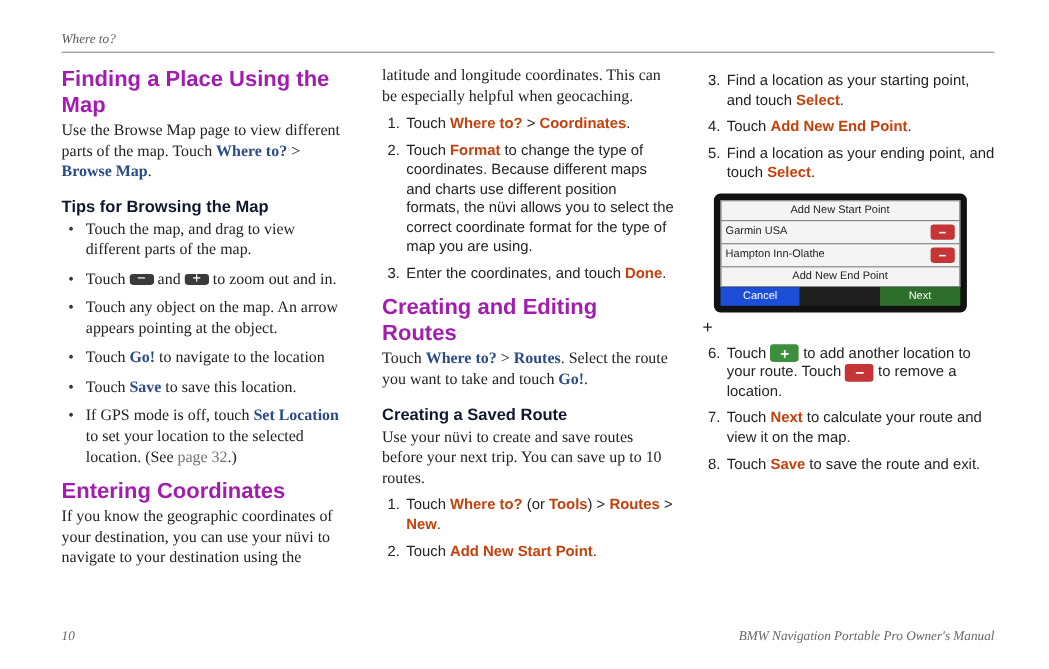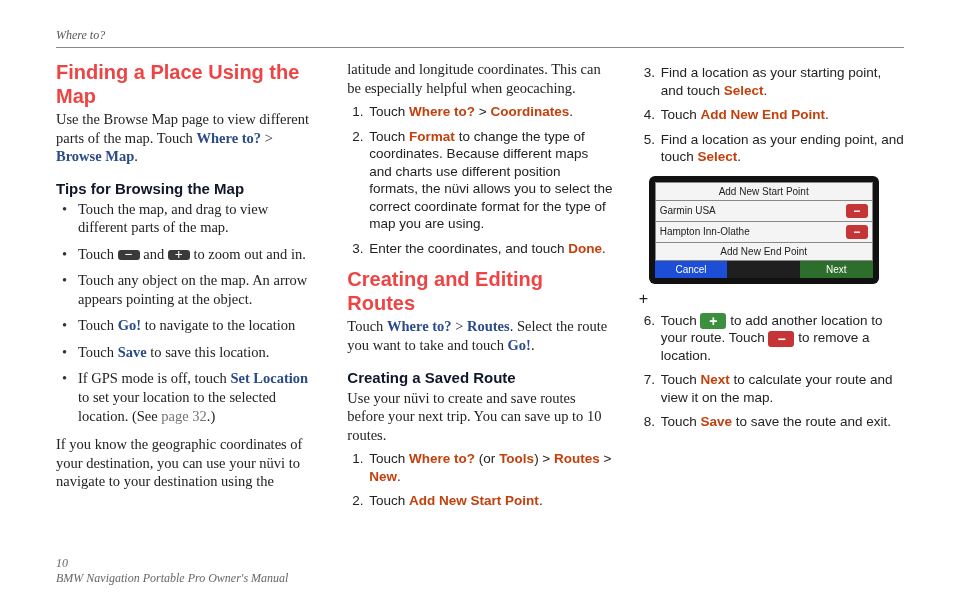--- a/index.html
+++ b/index.html
@@ -36,21 +36,21 @@
   .col {
     flex: 1;
     min-width: 0;
   }
   h2 {
     font-family: Arial, Helvetica, sans-serif;
     font-weight: bold;
     font-size: 20px;
     margin: 0 0 2px 0;
     line-height: 1.2;
-    color: #ef4444;
+    color: #a21caf;
   }
   h3 {
     font-family: Liberation Sans, sans-serif;
     font-weight: bold;
     font-size: 15px;
     margin: 14px 0 3px 0;
     color: #0f172a;
   }
   p.body {
     font-family: "Times New Roman", serif;
@@ -159,21 +159,20 @@
   .footer {
     position:absolute;
     bottom:22px;
     left:56px; right:50px;
     font-family:"Times New Roman", serif;
     font-style:italic;
     font-size:12px;
     color:#666;
     display:flex;
     justify-content:space-between;
-    flex-direction:column;
   }
 </style>
 </head>
 <body>
 
 <div class="page">
   <div class="running-header">Where to?</div>
   <div class="hr"></div>
 
   <div class="columns">
@@ -195,20 +194,21 @@
           <span>Touch </span><span class="link">Go!</span><span> to navigate to the location</span>
         </li>
         <li>
           <span>Touch </span><span class="link">Save</span><span> to save this location.</span>
         </li>
         <li>
           <span>If GPS mode is off, touch </span><span class="link">Set Location</span><span> to set your location to the selected location. (See </span><span class="linkplain">page 32</span><span>.)</span>
         </li>
       </ul>
 
+      <h2>Entering Coordinates</h2>
       <p class="body">If you know the geographic coordinates of your destination, you can use your nüvi to navigate to your destination using the</p>
     </div>
 
     <div class="col">
       <p class="body">latitude and longitude coordinates. This can be especially helpful when geocaching.</p>
 
       <ol class="num">
         <li>
           <span>Touch </span><span class="blue">Where to?</span><span> &gt; </span><span class="blue">Coordinates</span><span>.</span>
         </li>

